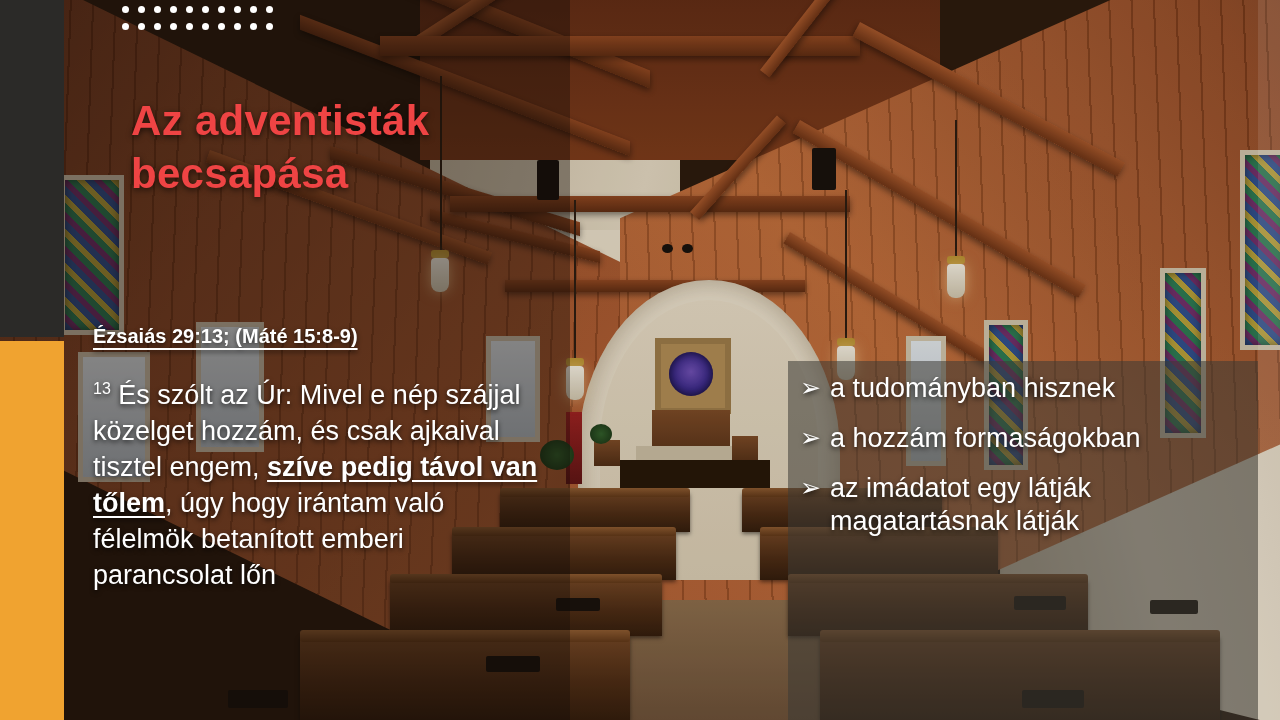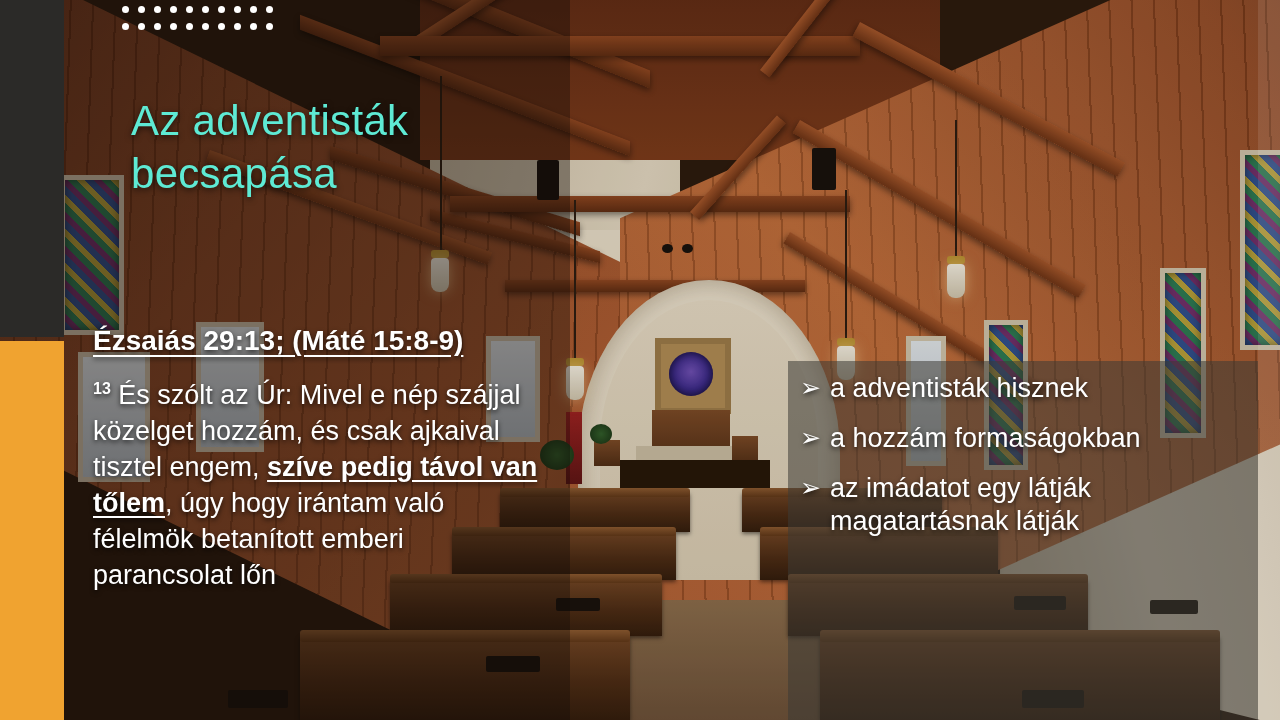--- a/index.html
+++ b/index.html
@@ -98,30 +98,30 @@
   
   #bar-dark{position:absolute;left:0;top:0;width:64px;height:337px;background:#2b2a28;}
   #bar-orange{position:absolute;left:0;top:341px;width:64px;height:379px;background:#f0a330;}
 
   
   #dots{position:absolute;left:122px;top:6px;display:grid;
     grid-template-columns:repeat(10,16px);grid-auto-rows:17px;}
   #dots i{width:7px;height:7px;border-radius:50%;background:#fff;display:block;}
 
   
-  #title{position:absolute;left:131px;top:95px;width:420px;color:#5eead4;
-    font-size:42px;line-height:1.25;font-weight:400;letter-spacing:.3px;
+  #title{position:absolute;left:131px;top:95px;width:420px;color:#ef4444;
+    font-size:42px;line-height:1.25;font-weight:700;letter-spacing:.3px;
     text-shadow:0 2px 6px rgba(0,0,0,.65);}
 
-  #ref{position:absolute;left:93px;top:325px;color:#fff;font-size:28px;font-weight:700;
+  #ref{position:absolute;left:93px;top:325px;color:#fff;font-size:20px;font-weight:700;
     text-decoration:underline;text-underline-offset:5px;text-shadow:0 2px 5px rgba(0,0,0,.7);}
 
   #verse{position:absolute;left:93px;top:378px;width:452px;color:#fff;
     font-size:27px;line-height:1.33;font-weight:400;text-shadow:0 2px 5px rgba(0,0,0,.75);}
-  #verse sup{font-size:16px;font-weight:700;}
+  #verse sup{font-size:16px;font-weight:400;}
   #verse .em{font-weight:700;text-decoration:underline;text-underline-offset:4px;}
 
   #bullets{position:absolute;left:800px;top:372px;width:450px;color:#fff;}
   .bullet{display:flex;align-items:flex-start;gap:9px;margin-bottom:17px;
     font-size:27px;line-height:1.22;text-shadow:0 2px 5px rgba(0,0,0,.7);}
   .bullet .mk{flex:0 0 auto;font-size:25px;line-height:1.25;}
   .bullet .tx{flex:1 1 auto;}
 </style>
 </head>
 <body>
@@ -269,21 +269,21 @@
 
   <div id="ref">Ézsaiás 29:13; (Máté 15:8-9)</div>
 
   <div id="verse">
     <sup>13</sup><span> És szólt az Úr: Mivel e nép szájjal közelget hozzám, és csak ajkaival tisztel engem, </span><span class="em">szíve pedig távol van tőlem</span><span>, úgy hogy irántam való félelmök betanított emberi parancsolat lőn</span>
   </div>
 
   <div id="bullets">
     <div class="bullet">
       <span class="mk">➢</span>
-      <span class="tx">a adventisták hisznek</span>
+      <span class="tx">a tudományban hisznek</span>
     </div>
     <div class="bullet">
       <span class="mk">➢</span>
       <span class="tx">a hozzám formaságokban</span>
     </div>
     <div class="bullet">
       <span class="mk">➢</span>
       <span class="tx">az imádatot egy látják magatartásnak látják</span>
     </div>
   </div>

